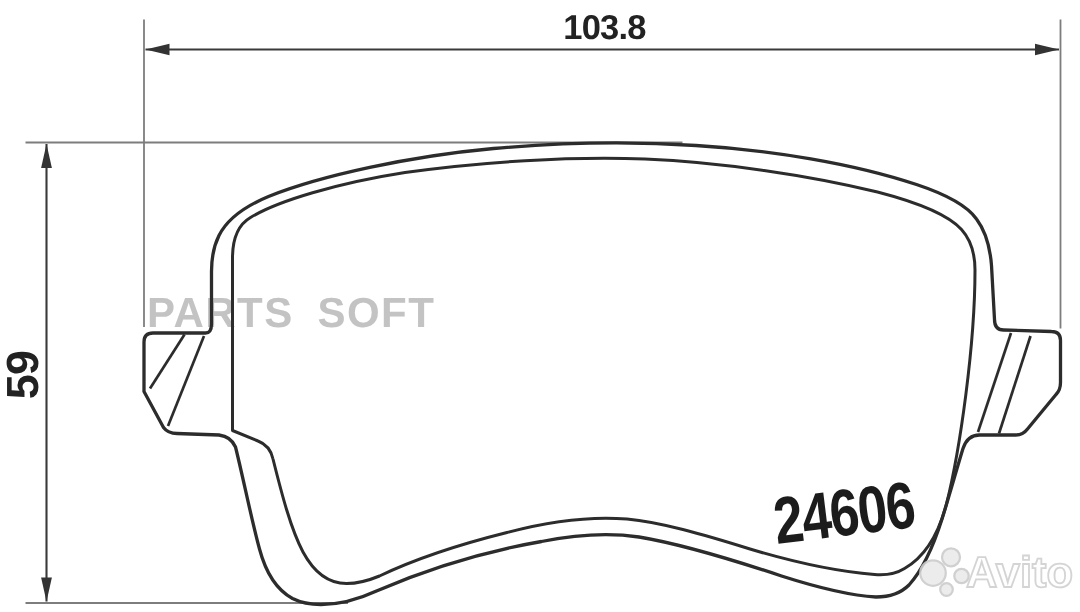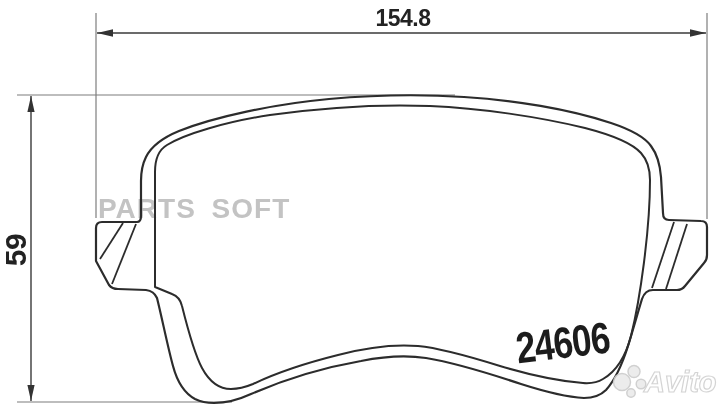--- a/index.html
+++ b/index.html
@@ -36,21 +36,21 @@
     position:absolute;left:98px;top:193px;
     font-size:28px;font-weight:600;color:#c3c3c3;
     letter-spacing:1px;word-spacing:7px;white-space:nowrap;
     z-index:1;
   }
   .wm-avito{
     position:absolute;left:644px;top:366px;
     font-size:29px;font-weight:bold;
     color:rgba(255,255,255,0.88);
     -webkit-text-stroke:1.2px rgba(198,198,198,0.75);
-    white-space:nowrap;z-index:4;font-style:italic;
+    white-space:nowrap;z-index:4;
   }
   svg.avito-dots{position:absolute;left:610px;top:363px;z-index:4;opacity:0.9;}
 </style>
 </head>
 <body>
 
 <div class="stage">
 
   <div class="wm-parts">PARTS SOFT</div>
 
@@ -118,21 +118,21 @@
              C 194,353 188,330 182,306
              Q 180,297 172,294 Z" fill="none" stroke-width="2" stroke-linejoin="round" stroke="#2c2c2c"></path>
 
     <path d="M 123,223 L 100,259" fill="none" stroke-width="1.8" stroke="#2c2c2c"></path>
     <path d="M 136,224 L 112,284" fill="none" stroke-width="1.8" stroke="#2c2c2c"></path>
 
     <path d="M 674,222 L 652,288" fill="none" stroke-width="1.8" stroke="#2c2c2c"></path>
     <path d="M 687,224 L 666,289" fill="none" stroke-width="1.8" stroke="#2c2c2c"></path>
   </svg>
 
-  <div class="dim-label dim-width">154.8</div>
+  <div class="dim-label dim-width">103.8</div>
   <div class="dim-label dim-height">59</div>
 
   <div class="part-number">24606</div>
 
   <svg class="avito-dots" width="40" height="40" viewBox="0 0 40 40">
     <circle cx="12" cy="19" r="8.5" stroke-width="1.5" stroke="#cccccc" fill="#ebebeb"></circle>
     <circle cx="24" cy="8.5" r="6" stroke-width="1.5" stroke="#cccccc" fill="#ebebeb"></circle>
     <circle cx="31" cy="21" r="4.8" stroke-width="1.5" stroke="#cccccc" fill="#ebebeb"></circle>
     <circle cx="21" cy="30" r="4.2" stroke-width="1.5" stroke="#cccccc" fill="#ebebeb"></circle>
   </svg>

